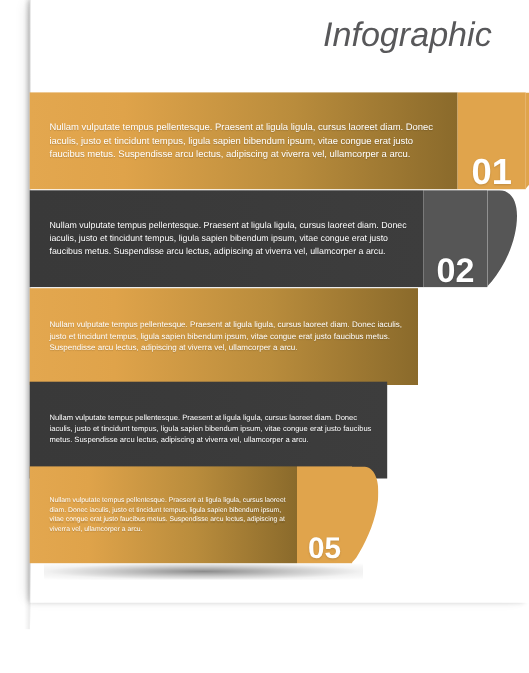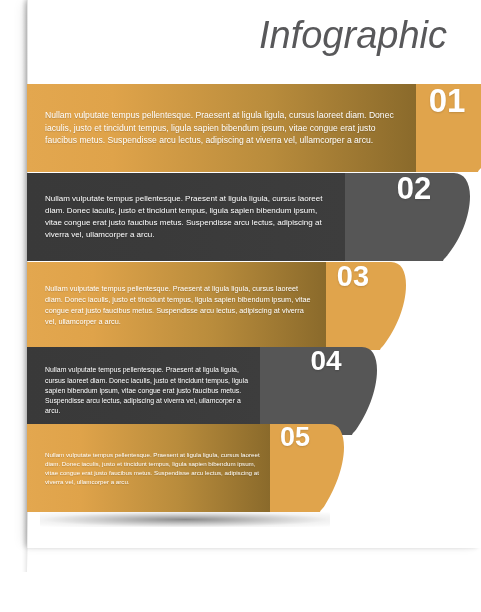--- a/index.html
+++ b/index.html
@@ -65,21 +65,21 @@
         rgba(0,0,0,0.20) 42%,
         rgba(0,0,0,0.05) 70%,
         rgba(0,0,0,0.00) 100%);
   }
 
   
   #title {
     position: absolute;
     right: 34px;
     top: 14px;
-    font-size: 38px;
+    font-size: 31px;
     font-style: italic;
     color: #58585a;
     letter-spacing: 0px;
     white-space: nowrap;
   }
 
   
   .bar {
     position: absolute;
     height: 88px;
@@ -96,21 +96,21 @@
     color: #ffffff;
     padding-left: 18px;
     padding-right: 10px;
     line-height: 1.48;
     text-shadow: 0 1px 1px rgba(0,0,0,0.18);
   }
   .num-block {
     flex: 0 0 auto;
     position: relative;
     display: flex;
-    align-items: flex-start;
+    align-items: flex-end;
     justify-content: center;
   }
   .num-block .tail {
     position: absolute;
     left: 100%;
     top: 0;
     height: 100%;
   }
   .num {
     color: #ffffff;
@@ -125,21 +125,21 @@
   .v-orange .bar-body {
     background: linear-gradient(to right, #e3a74f 0%, #dfa34a 22%, #b98c3c 62%, #8a6a2b 100%);
   }
   .v-orange .num-block { background: #e0a44c; }
   .v-orange .tail svg path { fill: #e0a44c; }
 
   
   .v-gray .bar-body {
     background: linear-gradient(to right, #393939 0%, #3a3a3a 40%, #3d3d3d 100%);
   }
-  .v-gray .num-block { background: #565656; padding-left: 40px; }
+  .v-gray .num-block { background: #565656; }
   .v-gray .tail svg path { fill: #565656; }
 
   
   #bar1 { left: 27px; top: 84px;  width: 451px; }
   #bar2 { left: 27px; top: 173px; width: 416px; }
   #bar3 { left: 27px; top: 262px; width: 353px; }
   #bar4 { left: 27px; top: 347px; width: 325px; }
   #bar5 { left: 27px; top: 424px; width: 293px; }
 
   #bar1 .bar-text { font-size: 8.6px; }
@@ -206,41 +206,25 @@
           <path d="M0,0 L11,0 C21,0 27,7 27,18 C27,34 17,52 4,64 C2,66 0,67 0,68 Z"></path>
         </svg>
       </div>
     </div>
   </div>
 
   <div class="bar v-orange" id="bar3">
     <div class="bar-body">
       <div class="bar-text">Nullam vulputate tempus pellentesque. Praesent at ligula ligula, cursus laoreet diam. Donec iaculis, justo et tincidunt tempus, ligula sapien bibendum ipsum, vitae congue erat justo faucibus metus. Suspendisse arcu lectus, adipiscing at viverra vel, ullamcorper a arcu.</div>
     </div>
-    <div class="num-block">
-      <span class="num">03</span>
-      <div class="tail">
-        <svg viewBox="0 0 26 68" preserveAspectRatio="none" aria-hidden="true">
-          <path d="M0,0 L11,0 C21,0 26,7 26,18 C26,34 16,52 4,64 C2,66 0,67 0,68 Z"></path>
-        </svg>
-      </div>
-    </div>
   </div>
 
   <div class="bar v-gray" id="bar4">
     <div class="bar-body">
       <div class="bar-text">Nullam vulputate tempus pellentesque. Praesent at ligula ligula, cursus laoreet diam. Donec iaculis, justo et tincidunt tempus, ligula sapien bibendum ipsum, vitae congue erat justo faucibus metus. Suspendisse arcu lectus, adipiscing at viverra vel, ullamcorper a arcu.</div>
-    </div>
-    <div class="num-block">
-      <span class="num">04</span>
-      <div class="tail">
-        <svg viewBox="0 0 25 68" preserveAspectRatio="none" aria-hidden="true">
-          <path d="M0,0 L10,0 C20,0 25,7 25,18 C25,34 15,52 4,64 C2,66 0,67 0,68 Z"></path>
-        </svg>
-      </div>
     </div>
   </div>
 
   <div class="bar v-orange" id="bar5">
     <div class="bar-body">
       <div class="bar-text">Nullam vulputate tempus pellentesque. Praesent at ligula ligula, cursus laoreet diam. Donec iaculis, justo et tincidunt tempus, ligula sapien bibendum ipsum, vitae congue erat justo faucibus metus. Suspendisse arcu lectus, adipiscing at viverra vel, ullamcorper a arcu.</div>
     </div>
     <div class="num-block">
       <span class="num">05</span>
       <div class="tail">

